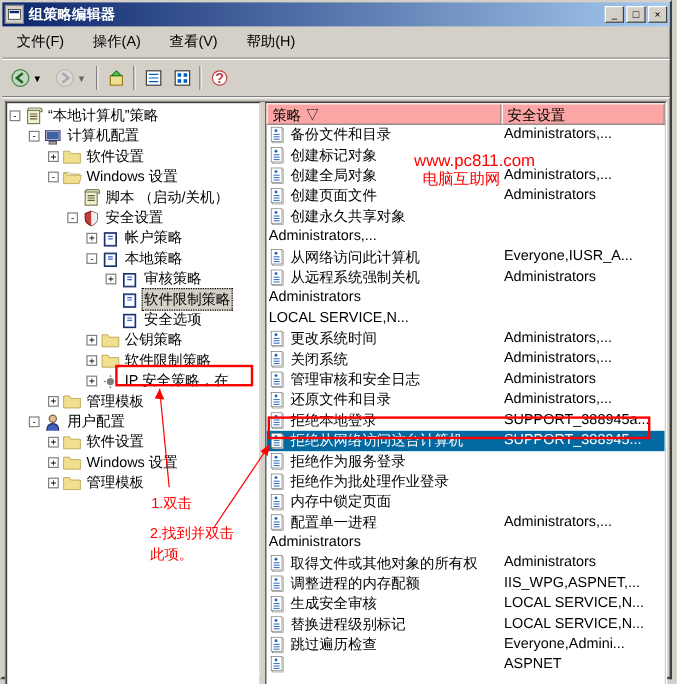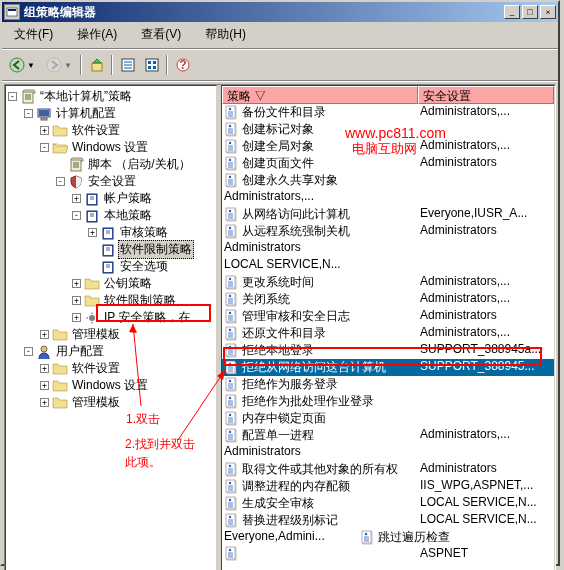--- a/index.html
+++ b/index.html
@@ -682,34 +682,34 @@
                   <line x1="4" y1="7" x2="9" y2="7" stroke="#2060c0" stroke-width="0.8"></line>
                   <line x1="4" y1="9" x2="9" y2="9" stroke="#2060c0" stroke-width="0.8"></line>
                   <line x1="4" y1="11" x2="9" y2="11" stroke="#2060c0" stroke-width="0.8"></line>
                 </svg>
               </span>
               <span>替换进程级别标记</span>
             </div>
             <div class="lcell" style="flex:1">LOCAL SERVICE,N...</div>
           </div>
           <div class="listrow">
+            <div class="lcell" style="width:196px">
+              <span class="licon">
+                <svg width="16" height="16" viewBox="0 0 16 16">
+                  <rect x="3" y="2" width="9" height="12" fill="#fff" stroke="#808080" stroke-width="0.5"></rect>
+                  <rect x="2" y="1" width="9" height="12" fill="#fff" stroke="#606060" stroke-width="0.5"></rect>
+                  <circle cx="6" cy="4" r="1.2" fill="#2060c0"></circle>
+                  <line x1="4" y1="7" x2="9" y2="7" stroke="#2060c0" stroke-width="0.8"></line>
+                  <line x1="4" y1="9" x2="9" y2="9" stroke="#2060c0" stroke-width="0.8"></line>
+                  <line x1="4" y1="11" x2="9" y2="11" stroke="#2060c0" stroke-width="0.8"></line>
+                </svg>
+              </span>
+              <span>跳过遍历检查</span>
+            </div>
             <div class="lcell" style="flex:1">Everyone,Admini...</div>
-            <div class="lcell" style="width:196px">
-              <span class="licon">
-                <svg width="16" height="16" viewBox="0 0 16 16">
-                  <rect x="3" y="2" width="9" height="12" fill="#fff" stroke="#808080" stroke-width="0.5"></rect>
-                  <rect x="2" y="1" width="9" height="12" fill="#fff" stroke="#606060" stroke-width="0.5"></rect>
-                  <circle cx="6" cy="4" r="1.2" fill="#2060c0"></circle>
-                  <line x1="4" y1="7" x2="9" y2="7" stroke="#2060c0" stroke-width="0.8"></line>
-                  <line x1="4" y1="9" x2="9" y2="9" stroke="#2060c0" stroke-width="0.8"></line>
-                  <line x1="4" y1="11" x2="9" y2="11" stroke="#2060c0" stroke-width="0.8"></line>
-                </svg>
-              </span>
-              <span>跳过遍历检查</span>
-            </div>
           </div>
           <div class="listrow">
             <div class="lcell" style="width:196px">
               <span class="licon">
                 <svg width="16" height="16" viewBox="0 0 16 16">
                   <rect x="3" y="2" width="9" height="12" fill="#fff" stroke="#808080" stroke-width="0.5"></rect>
                   <rect x="2" y="1" width="9" height="12" fill="#fff" stroke="#606060" stroke-width="0.5"></rect>
                   <circle cx="6" cy="4" r="1.2" fill="#2060c0"></circle>
                   <line x1="4" y1="7" x2="9" y2="7" stroke="#2060c0" stroke-width="0.8"></line>
                   <line x1="4" y1="9" x2="9" y2="9" stroke="#2060c0" stroke-width="0.8"></line>

